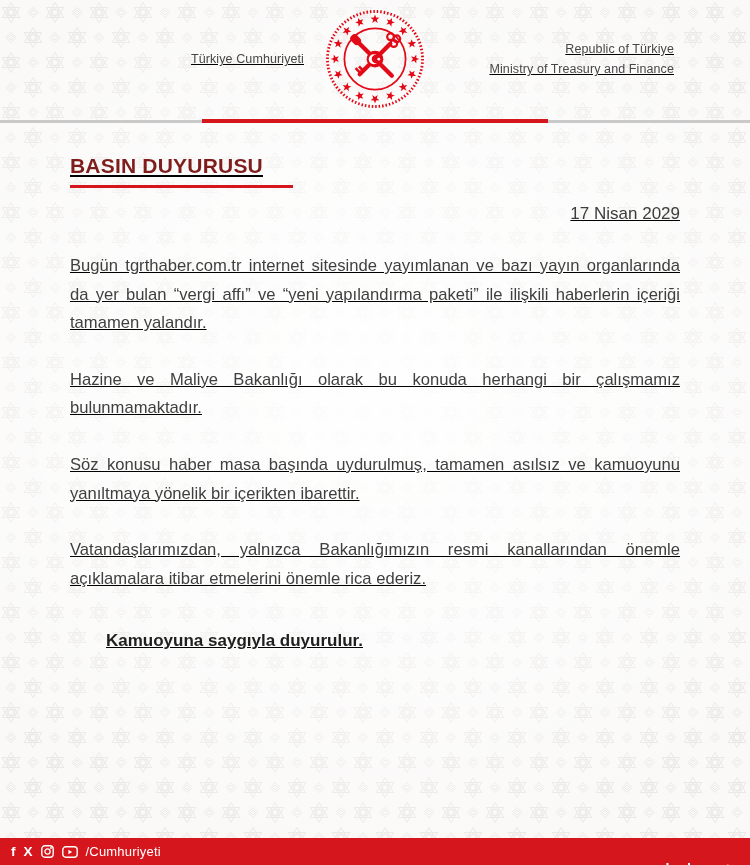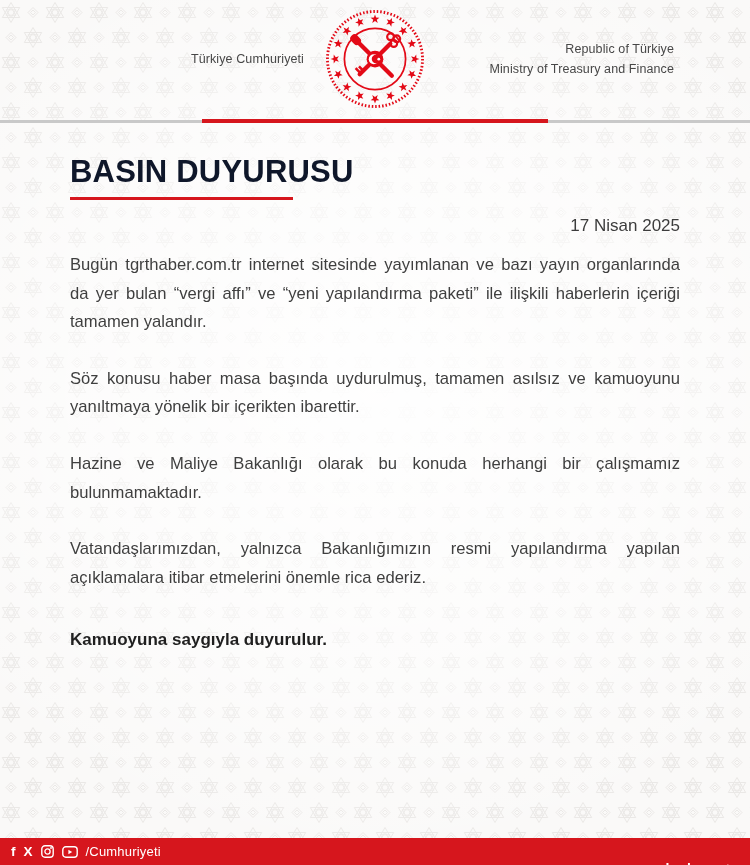--- a/index.html
+++ b/index.html
@@ -10,21 +10,21 @@
     position:relative;
     overflow:hidden;
   }
   .page{position:relative;width:750px;height:865px;overflow:hidden;}
   .bg-pattern{position:absolute;inset:0;z-index:0;}
   .bg-vignette{
     position:absolute;inset:0;z-index:1;
     background:radial-gradient(ellipse 70% 55% at 50% 45%, rgba(255,255,255,0.92) 0%, rgba(255,255,255,0.55) 55%, rgba(255,255,255,0) 100%);
     pointer-events:none;
   }
-  .content{position:relative;z-index:2;height:100%;}
+  .content{position:relative;z-index:2;height:100%;text-decoration:underline;}
 
   
   .header{
     padding-top:8px;
     display:flex;justify-content:center;align-items:center;gap:20px;
   }
   .org-name{
     font-size:12.5px;line-height:1.6;color:#474747;letter-spacing:.1px;
     width:228px;
   }
@@ -34,36 +34,36 @@
 
   
   .sep{position:relative;height:5px;margin-top:9px;}
   .sep-gray{position:absolute;left:0;right:0;top:1px;height:2.5px;background:#c9c9c9;}
   .sep-red{position:absolute;left:50%;transform:translateX(-50%);top:0;width:346px;height:4px;}
 
   
   .main{padding:0 70px;}
   .title{
     margin-top:30px;
-    font-size:31px;font-weight:700;color:#0f172a;letter-spacing:.2px;
+    font-size:21px;font-weight:700;color:#7f1d1d;letter-spacing:.2px;
   }
   .title-underline{width:223px;height:3px;margin-top:7px;}
   .date{
     text-align:right;margin-top:16px;
     font-size:17px;color:#3c3c3c;
   }
-  .body-text{margin-top:15px;}
+  .body-text{margin-top:28px;}
   .body-text p{
     margin:0 0 28px 0;
     font-size:16.6px;line-height:28.6px;color:#3f3f3f;
     text-align:justify;
   }
   .closing{
     margin-top:38px;
-    font-size:17px;font-weight:700;color:#1f1f1f;
+    font-size:17px;font-weight:700;color:#1f1f1f;margin-left:36px;
   }
 
   
   .footer{
     position:absolute;left:0;right:0;bottom:0;height:27px;z-index:3;
     display:flex;align-items:center;justify-content:space-between;
     padding:0 15px 0 11px;box-sizing:border-box;
     color:#fff;
   }
   .footer-left{display:flex;align-items:center;gap:8px;}
@@ -160,27 +160,27 @@
 
     <div class="sep">
       <div class="sep-gray"></div>
       <div class="sep-red" style="background:#D6161D;"></div>
     </div>
 
     <div class="main">
       <div class="title">BASIN DUYURUSU</div>
       <div class="title-underline" style="background:#D6161D;"></div>
 
-      <div class="date">17 Nisan 2025</div>
+      <div class="date">17 Nisan 2029</div>
 
       <div class="body-text">
         <p>Bugün tgrthaber.com.tr internet sitesinde yayımlanan ve bazı yayın organlarında da yer bulan “vergi affı” ve “yeni yapılandırma paketi” ile ilişkili haberlerin içeriği tamamen yalandır.</p>
+        <p>Hazine ve Maliye Bakanlığı olarak bu konuda herhangi bir çalışmamız bulunmamaktadır.</p>
         <p>Söz konusu haber masa başında uydurulmuş, tamamen asılsız ve kamuoyunu yanıltmaya yönelik bir içerikten ibarettir.</p>
-        <p>Hazine ve Maliye Bakanlığı olarak bu konuda herhangi bir çalışmamız bulunmamaktadır.</p>
-        <p>Vatandaşlarımızdan, yalnızca Bakanlığımızın resmi yapılandırma yapılan açıklamalara itibar etmelerini önemle rica ederiz.</p>
+        <p>Vatandaşlarımızdan, yalnızca Bakanlığımızın resmi kanallarından önemle açıklamalara itibar etmelerini önemle rica ederiz.</p>
       </div>
 
       <div class="closing">Kamuoyuna saygıyla duyurulur.</div>
     </div>
 
     <div class="footer" style="background:#D6161D;">
       <div class="footer-left">
         <div class="social-icons">
           <span class="icon-glyph">f</span>
           <span class="icon-glyph">X</span>

